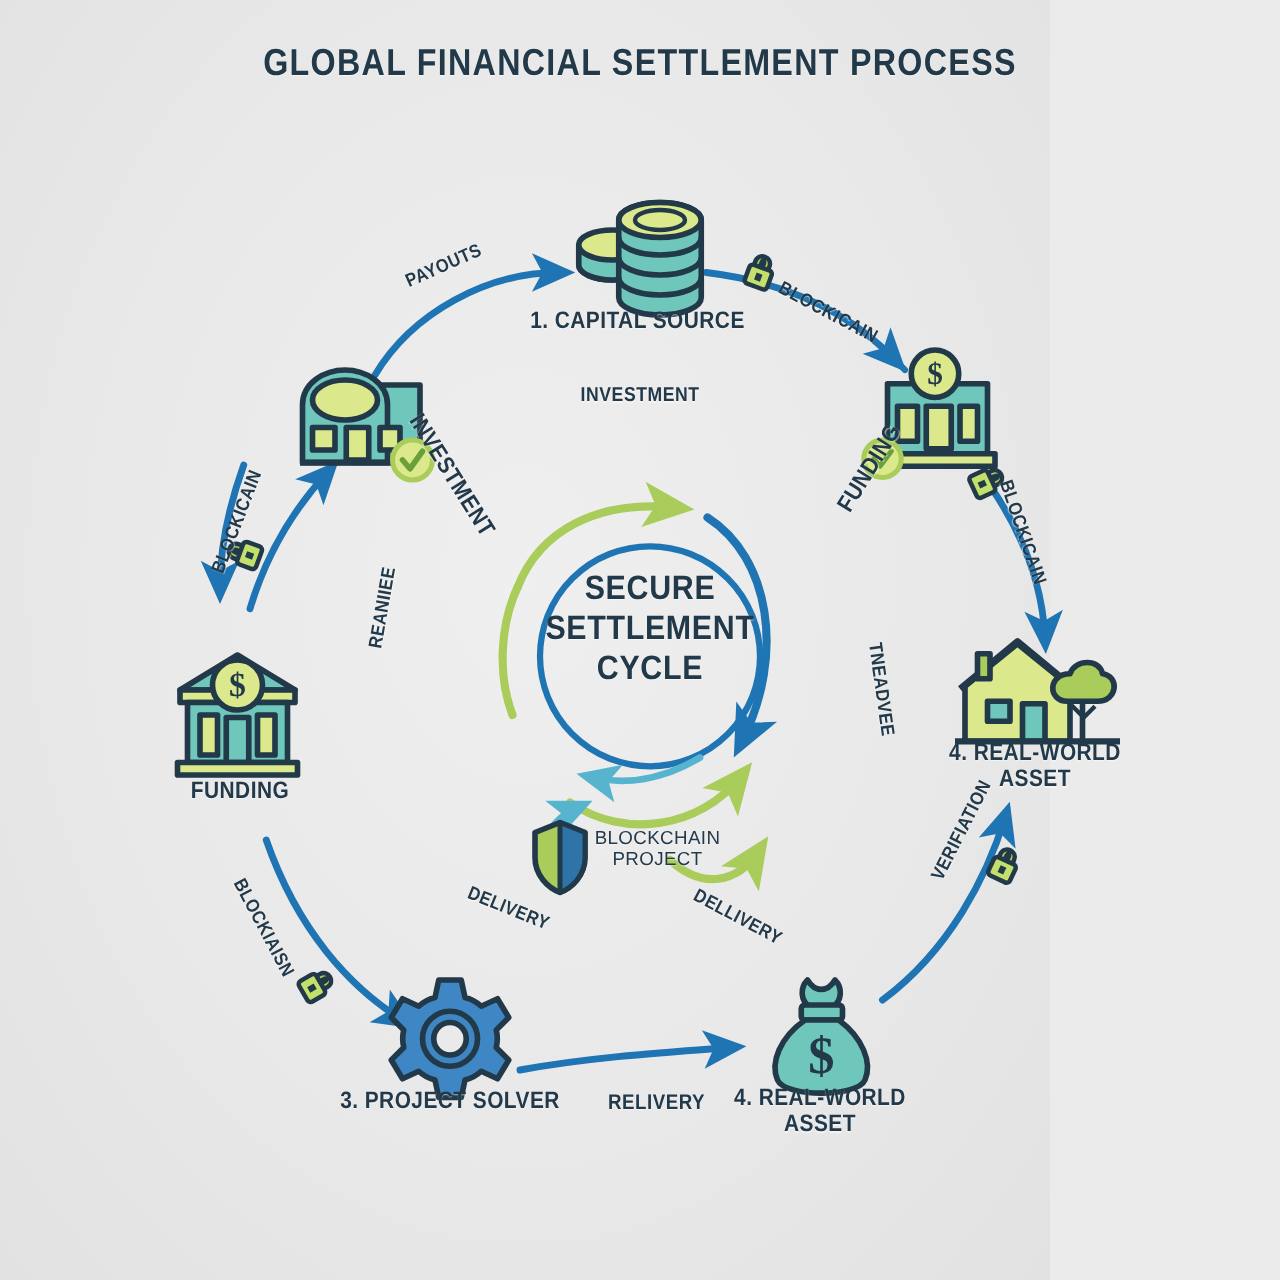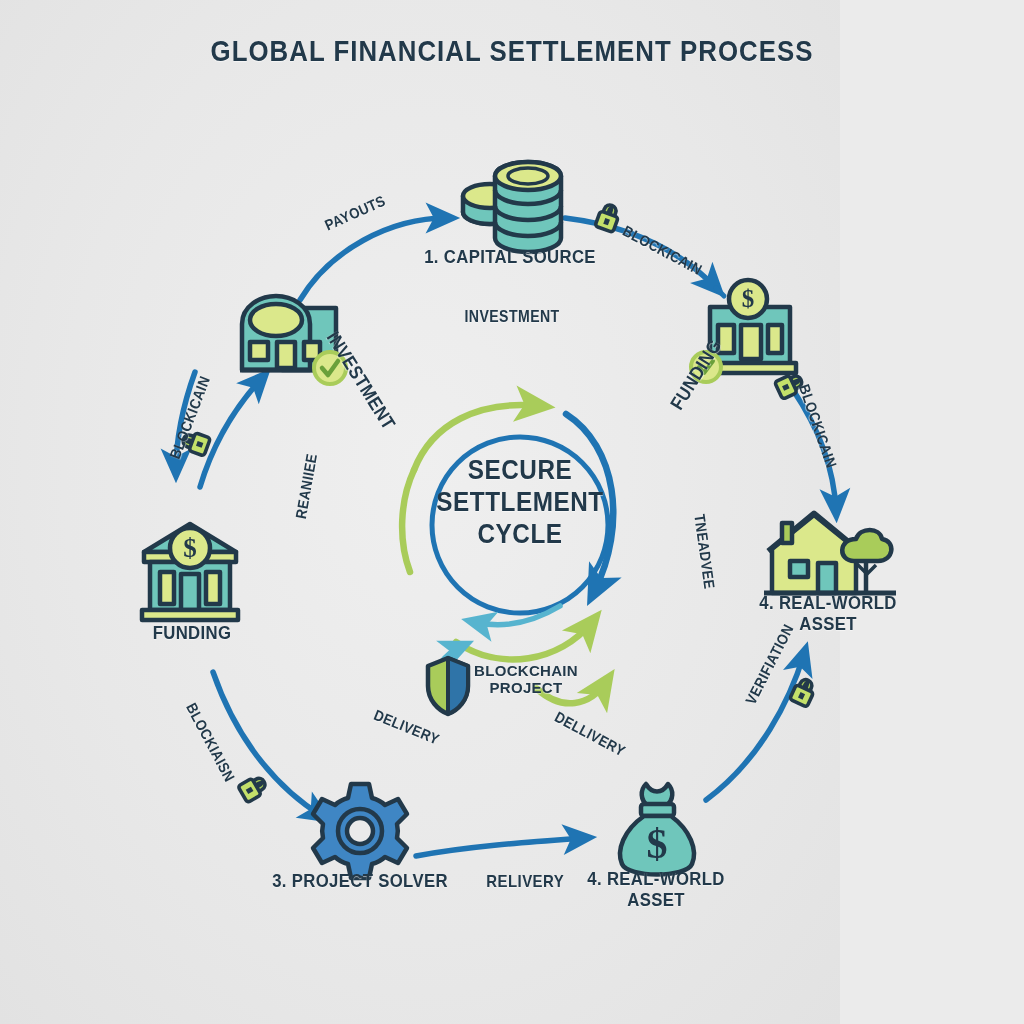--- a/index.html
+++ b/index.html
@@ -42,21 +42,21 @@
   }
   .edge-label.sx{transform-origin:left top;}
   .center-text{
     position:absolute;left:412px;top:455px;width:216px;text-align:center;
     font-weight:bold;color:#22394a;font-size:27px;line-height:1.18;
     letter-spacing:.6px;transform:scaleX(0.9);
     text-shadow:0 1px 1px rgba(255,255,255,.6);
   }
   .ledger-text{
     position:absolute;left:466px;top:662px;width:120px;
-    font-weight:bold;color:#22394a;font-size:15px;line-height:1.15;
+    font-weight:normal;color:#22394a;font-size:15px;line-height:1.15;
     text-align:center;letter-spacing:.3px;
     text-shadow:0 1px 1px rgba(255,255,255,.55);
   }
 </style>
 </head>
 <body>
 
 <div id="canvas">
 
   <div class="ttl">GLOBAL FINANCIAL SETTLEMENT PROCESS</div>

